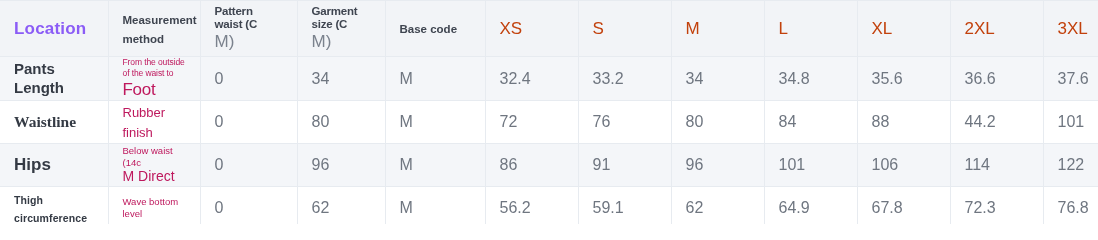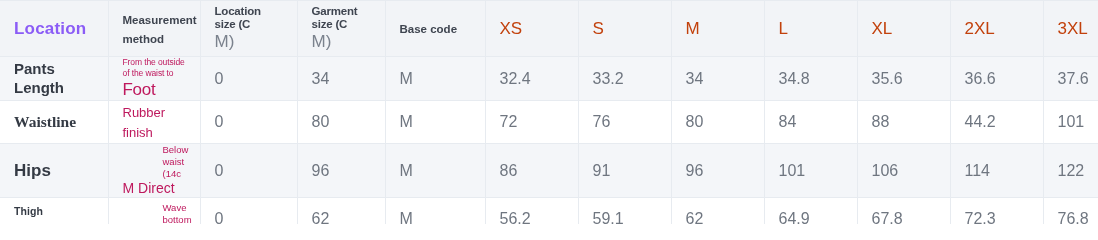--- a/index.html
+++ b/index.html
@@ -98,21 +98,21 @@
   td.loc .lbl-sm   { font-size: 10.5px; letter-spacing: .1px; }
 
   td.method {
     color: #be185d;
     font-weight: normal;
     line-height: 1.25;
   }
   td.method .m-sm  { display: block; font-size: 8.5px; letter-spacing: -.1px; line-height: 1.3; }
   td.method .m-md  { display: block; font-size: 14px; }
   td.method .m-lg  { display: block; font-size: 17px; letter-spacing: -.3px; }
-  td.method .m-xs  { display: block; font-size: 9.5px; margin-left: 40px; }
+  td.method .m-xs  { display: block; font-size: 9.5px; }
   td.method .m-one { font-size: 13px; }
 
   td.val {
     font-size: 16px;
     color: #6f7680;
     font-weight: normal;
   }
 </style>
 </head>
 <body>
@@ -136,21 +136,21 @@
   <thead>
     <tr>
       <th>
         <span class="h-strong">Location</span>
       </th>
       <th>
         <span class="h-wrap">Measurement method</span>
       </th>
       <th>
         <span class="h-mixed">
-          <span class="small">Location size (C</span>
+          <span class="small">Pattern waist (C</span>
           <span class="big">M)</span>
         </span>
       </th>
       <th>
         <span class="h-mixed">
           <span class="small">Garment size (C</span>
           <span class="big">M)</span>
         </span>
       </th>
       <th>

